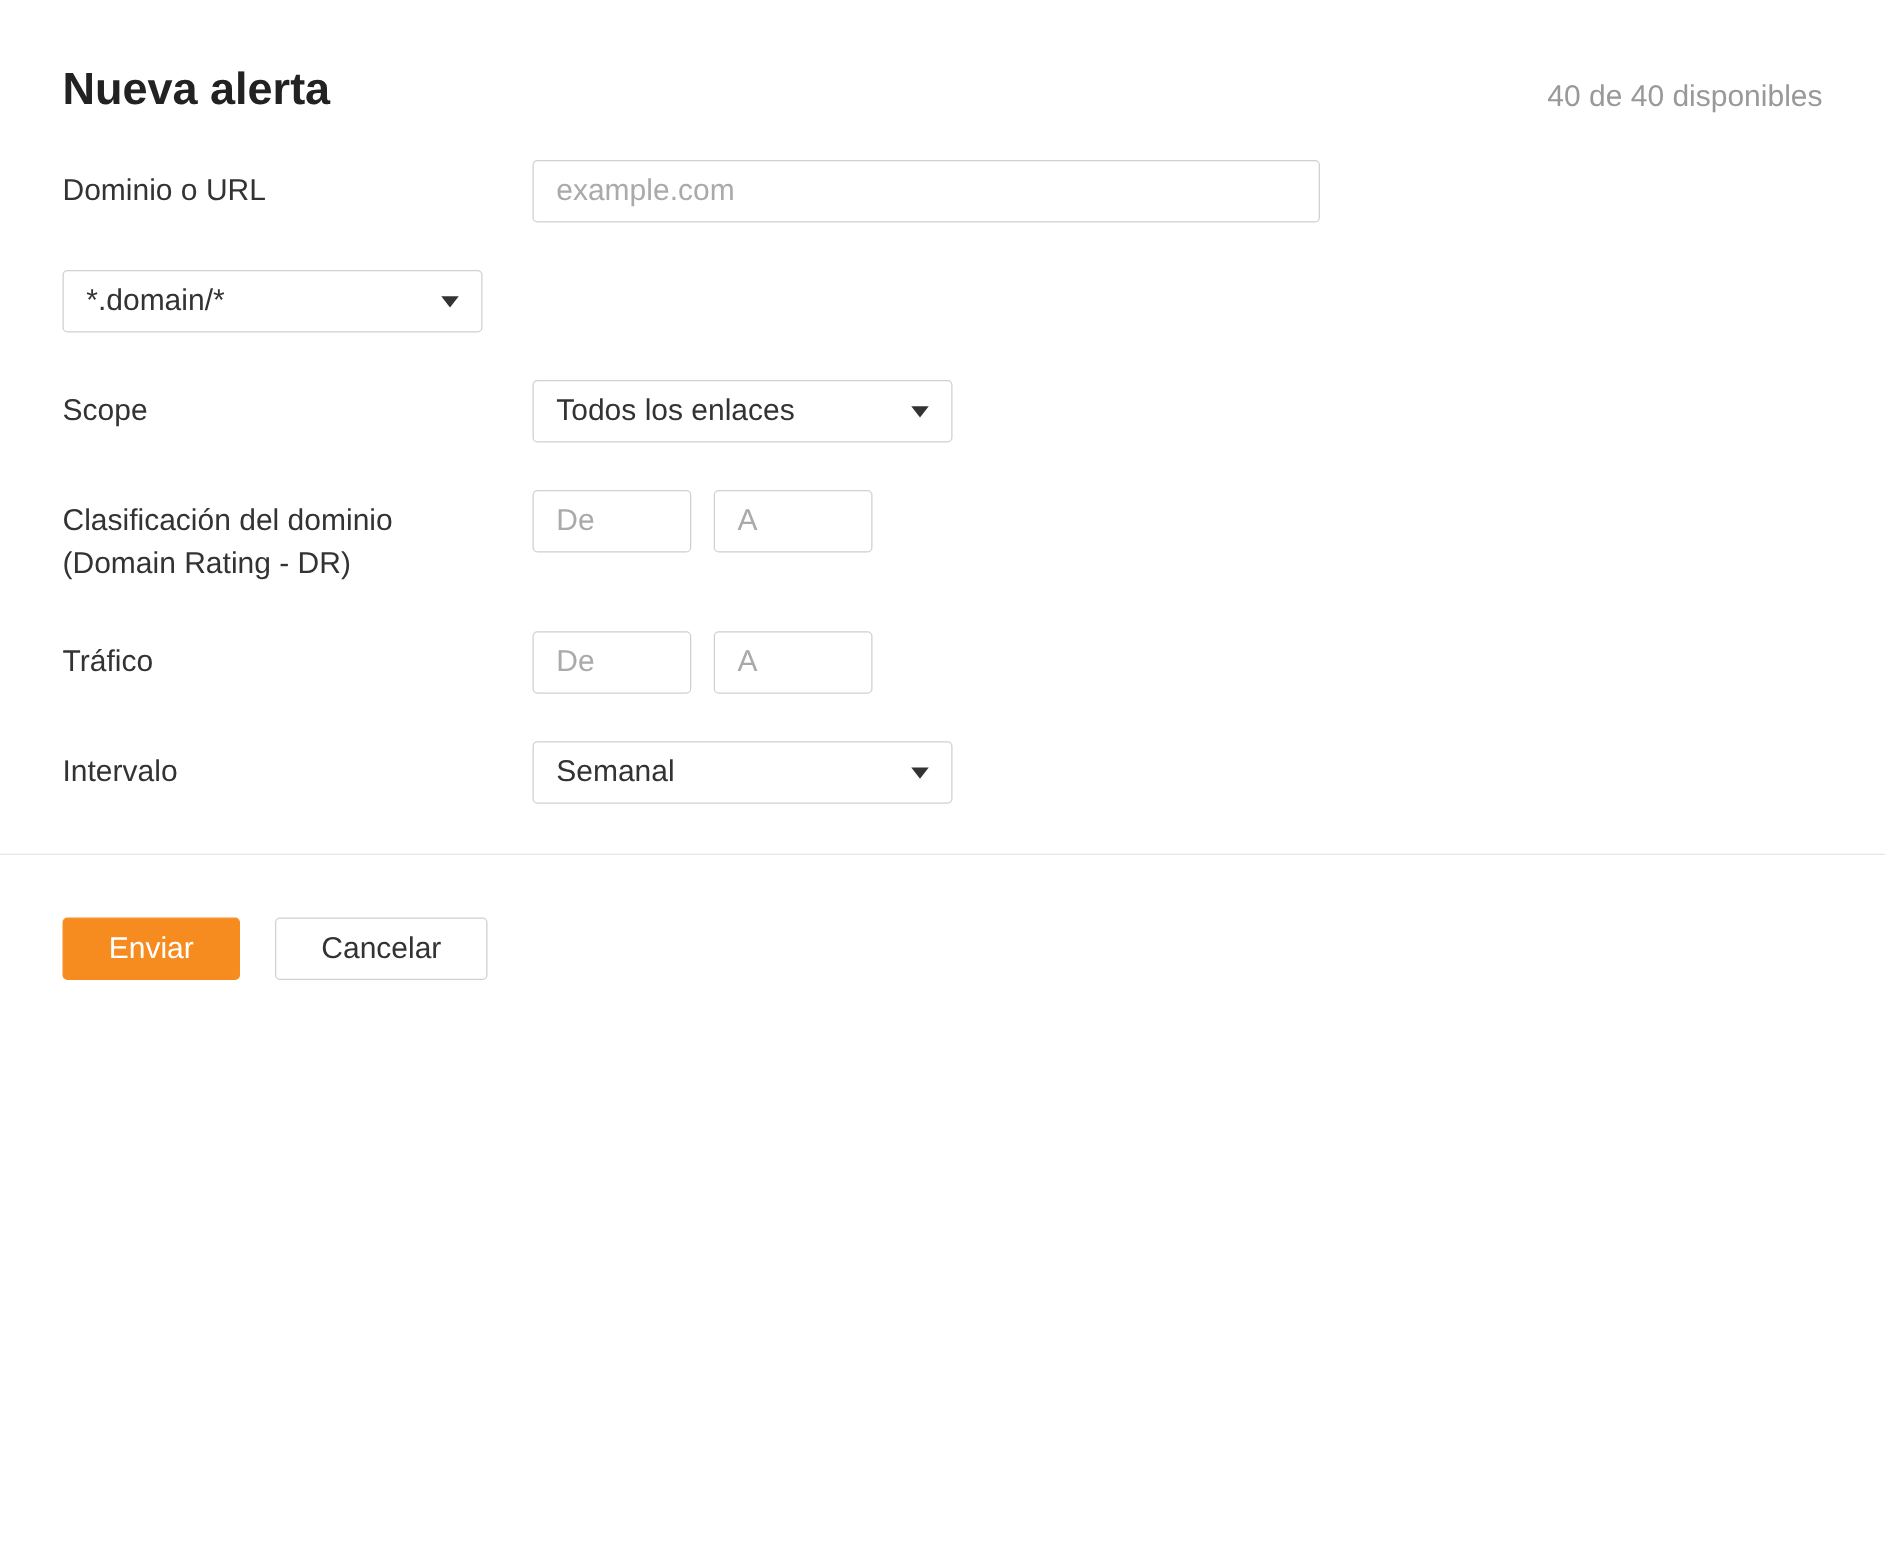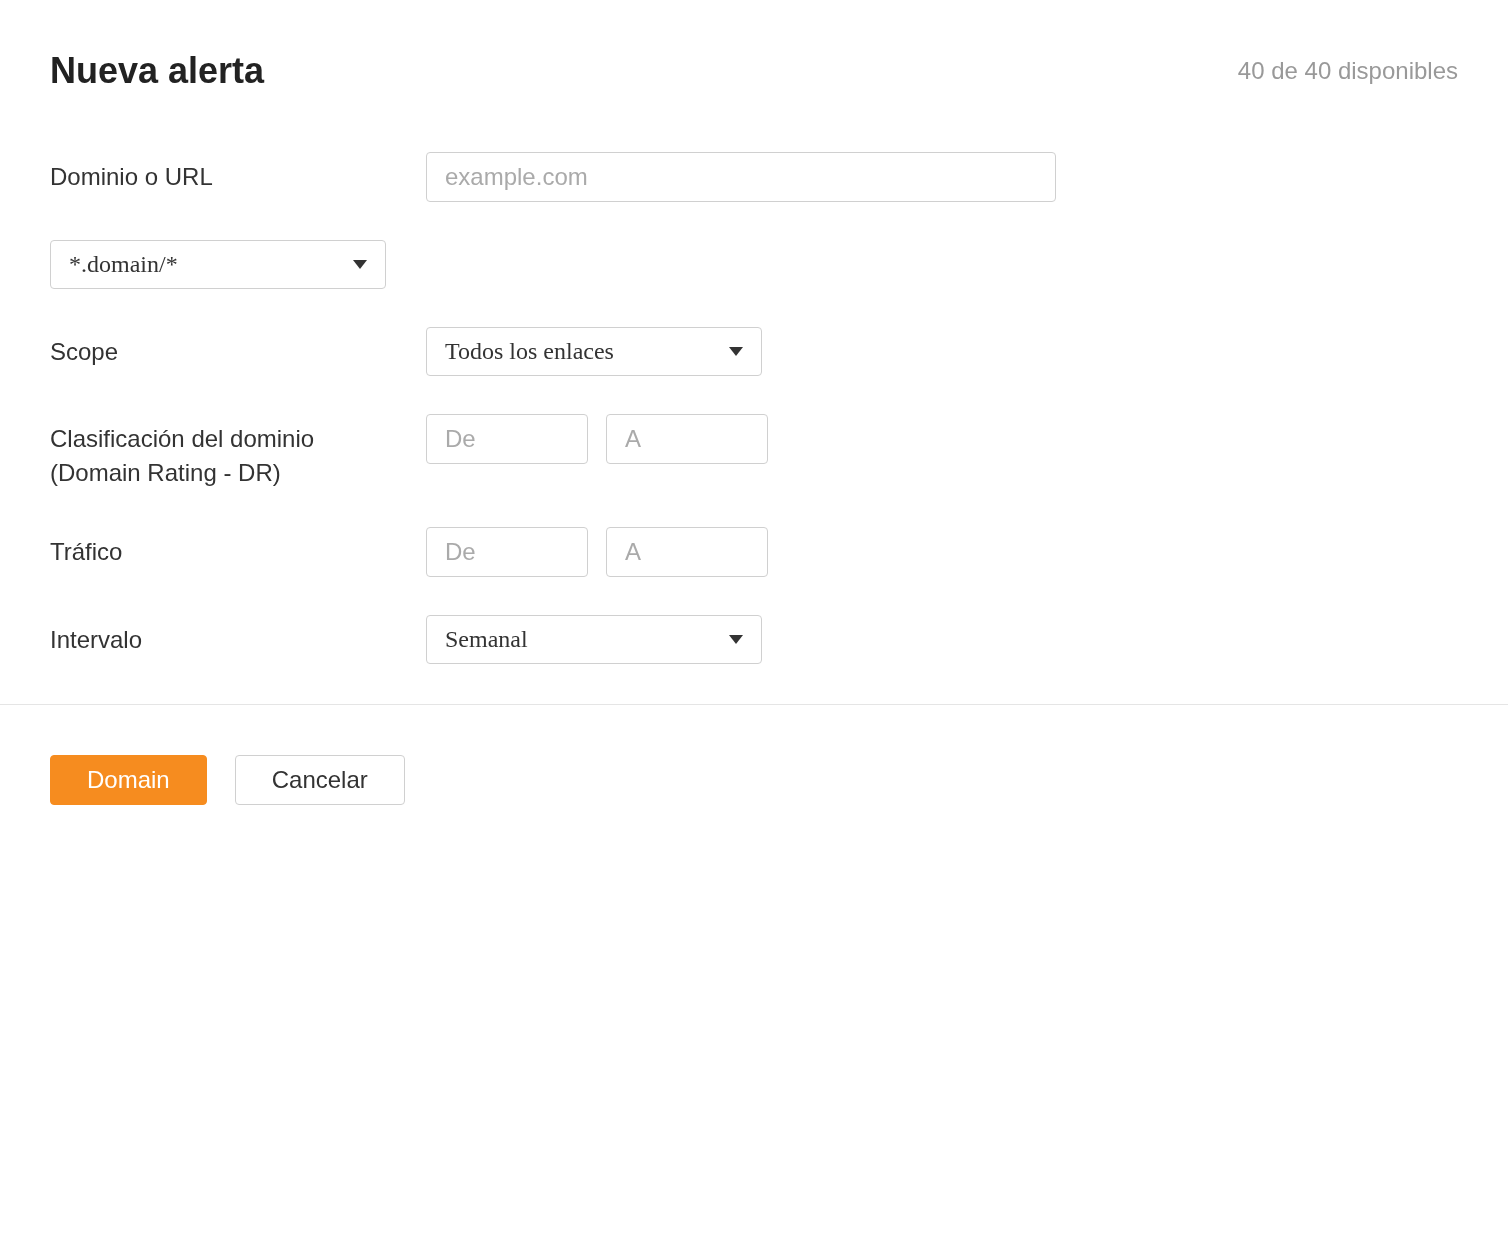--- a/index.html
+++ b/index.html
@@ -11,22 +11,22 @@
       font-family: -apple-system, BlinkMacSystemFont, "Segoe UI", Helvetica, Arial, sans-serif;
       background: #fff;
       padding: 50px;
       width: 1508px;
       height: 1244px;
       color: #333;
     }
     .header {
       display: flex;
       justify-content: space-between;
-      align-items: center;
-      margin-bottom: 60px;
+      align-items: flex-end;
+      margin-bottom: 36px;
     }
     .title {
       font-size: 36px;
       font-weight: 700;
       color: #222;
     }
     .availability {
       font-size: 24px;
       color: #999;
     }
@@ -70,38 +70,37 @@
       display: inline-flex;
       align-items: center;
       justify-content: space-between;
       width: 336px;
       font-size: 24px;
       padding: 10px 18px;
       border: 1px solid #d0d0d0;
       border-radius: 4px;
       background: #fff;
       cursor: pointer;
-      font-family: Liberation Serif, serif;
     }
     .select-value {
       color: #333;
     }
     .caret {
       width: 0;
       height: 0;
       border-left: 7px solid transparent;
       border-right: 7px solid transparent;
       border-top: 9px solid #333;
     }
     .range-inputs {
       display: flex;
       gap: 18px;
     }
     .range-input {
-      width: 162px;
+      width: 127px;
       font-size: 24px;
       padding: 10px 18px;
       border: 1px solid #d0d0d0;
       border-radius: 4px;
       font-family: inherit;
     }
     .range-input::placeholder {
       color: #aaa;
     }
     .toggle {
@@ -214,15 +213,15 @@
         <span class="select-value">Semanal</span>
         <span class="caret"></span>
       </div>
     </div>
   </div>
 
 
 </div>
 
 <div class="actions-bar">
-  <button class="btn btn-primary">Domain</button>
+  <button class="btn btn-primary">Enviar</button>
   <button class="btn btn-secondary">Cancelar</button>
 </div>
 
 </body></html>

